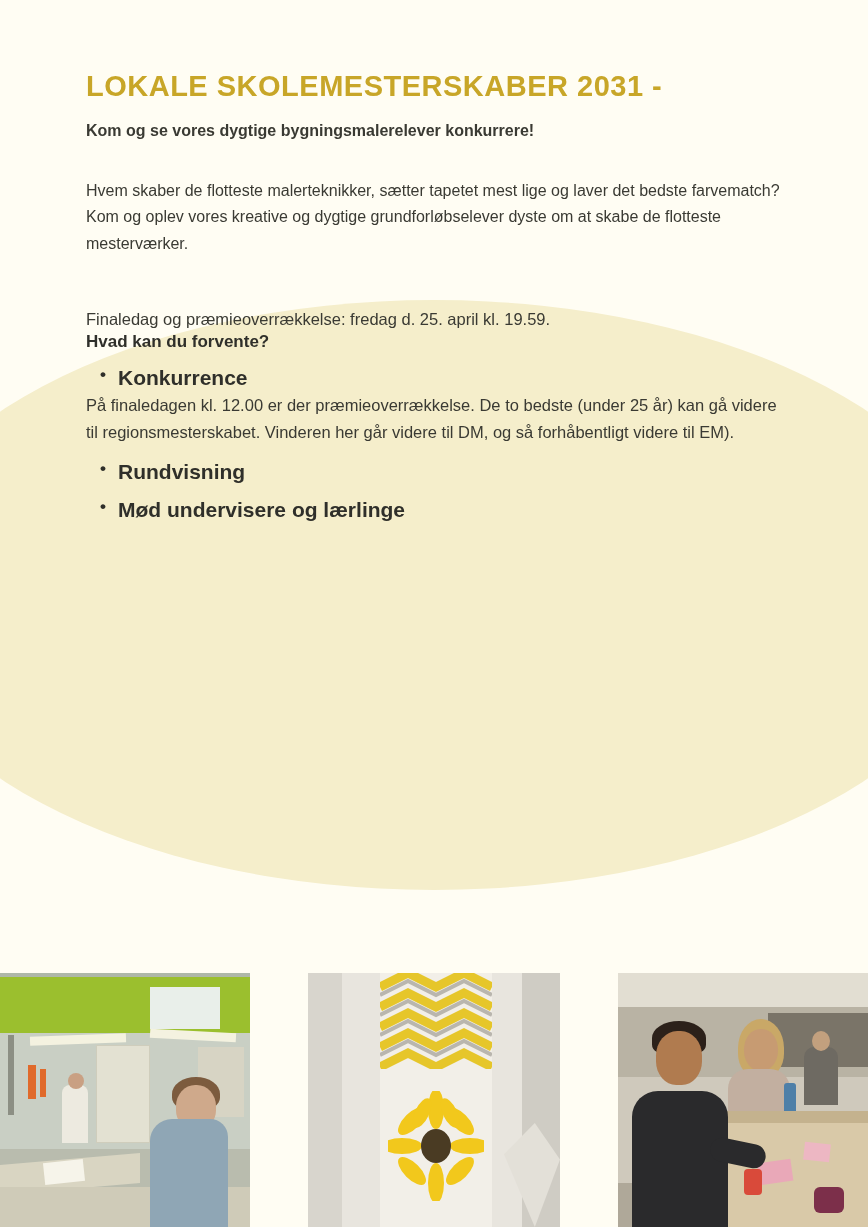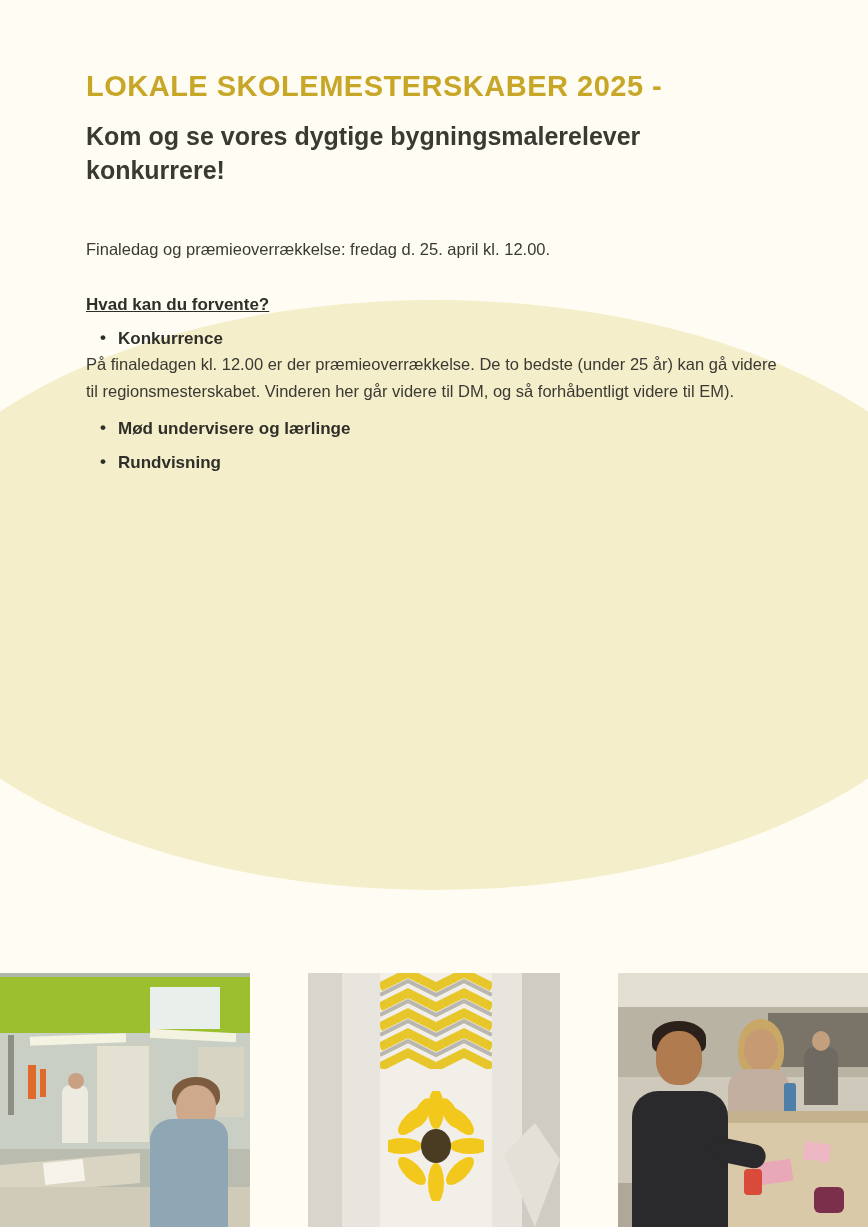--- a/index.html
+++ b/index.html
@@ -39,21 +39,21 @@
     font-size: 29px;
     font-weight: bold;
     letter-spacing: 0.5px;
     color: #C8A628;
     margin: 0;
     padding-top: 68px;
     line-height: 1.25;
   }
 
   .subtitle {
-    font-size: 25px;
+    font-size: 16px;
     font-weight: bold;
     color: #3A3A33;
     margin: 16px 0 0 0;
     line-height: 1.35;
   }
 
   .intro {
     font-size: 16px;
     line-height: 1.65;
     margin: 36px 0 0 0;
@@ -71,32 +71,30 @@
     margin-top: 96px;
   }
 
   .details {
     font-size: 16.5px;
     line-height: 1.62;
     margin: 22px 0 0 0;
   }
 
   .sec-forvente {
-    margin-top: 32px;
-    text-decoration: underline;
   }
 
   ul.bullets {
     margin: 14px 0 0 0;
     padding-left: 32px;
     list-style: none;
   }
   ul.bullets li {
     position: relative;
-    font-size: 17px;
+    font-size: 21px;
     font-weight: bold;
     color: #2F2F2A;
     margin-bottom: 0;
   }
   ul.bullets li::before {
     content: "\2022";
     position: absolute;
     left: -18px;
     top: -1px;
     font-size: 17px;
@@ -195,46 +193,47 @@
   .p3-pink2  { position:absolute; left:186px; top:170px; width:26px; height:18px; background:#EDB7C3; transform:rotate(6deg); }
   .p3-tool   { position:absolute; left:126px; top:196px; width:18px; height:26px; background:#D94A3A; border-radius:4px; }
 </style>
 </head>
 <body>
 
 <div class="band"></div>
 
 <div class="content">
 
-  <h1 class="title">LOKALE SKOLEMESTERSKABER 2025 -</h1>
+  <h1 class="title">LOKALE SKOLEMESTERSKABER 2031 -</h1>
 
   <p class="subtitle">Kom og se vores dygtige bygningsmalerelever konkurrere!</p>
 
+  <p class="intro">Hvem skaber de flotteste malerteknikker, sætter tapetet mest lige og laver det bedste farvematch? Kom og oplev vores kreative og dygtige grundforløbselever dyste om at skabe de flotteste mesterværker.</p>
 
 
   <p class="details">
     <br>
-    <span>Finaledag og præmieoverrækkelse: fredag d. 25. april kl. 12.00.</span><br>
+    <span>Finaledag og præmieoverrækkelse: fredag d. 25. april kl. 19.59.</span><br>
   </p>
 
   <h2 class="section-heading sec-forvente">Hvad kan du forvente?</h2>
 
   <ul class="bullets">
     <li>Konkurrence</li>
   </ul>
 
 
   <p class="body-text para-gap">På finaledagen kl. 12.00 er der præmieoverrækkelse. De to bedste (under 25 år) kan gå videre til regionsmesterskabet. Vinderen her går videre til DM, og så forhåbentligt videre til EM).</p>
 
+  <ul class="bullets bullet-spaced">
+    <li>Rundvisning</li>
+  </ul>
+
   <ul class="bullets bullet-spaced2">
     <li>Mød undervisere og lærlinge</li>
-  </ul>
-
-  <ul class="bullets bullet-spaced">
-    <li>Rundvisning</li>
   </ul>
 
 </div>
 
 <div class="photos">
 
   <div class="photo photo-1">
     <div class="ph-inner">
       <div class="p1-wall"></div>
       <div class="p1-ceil"></div>

